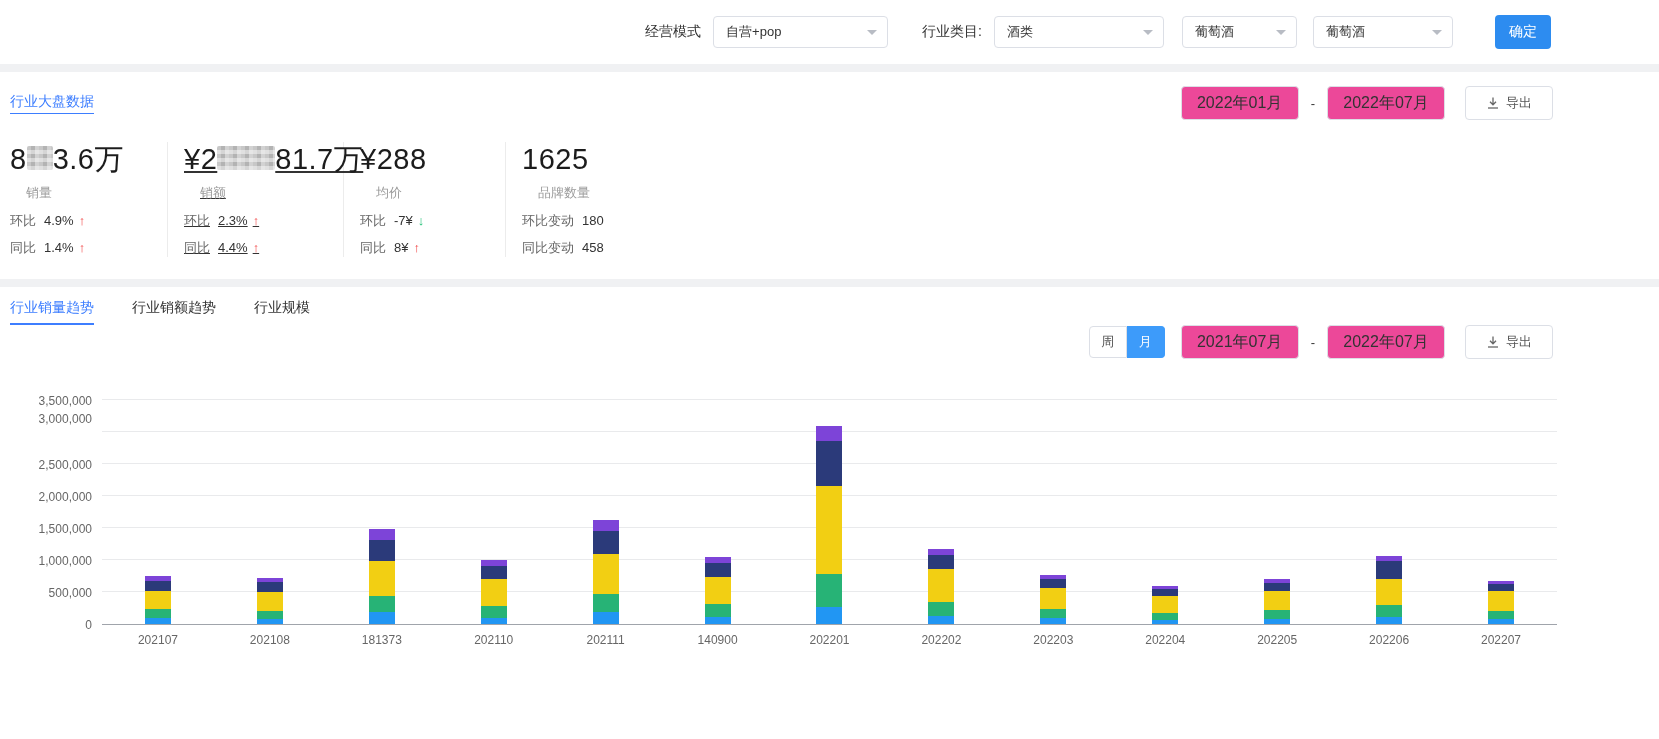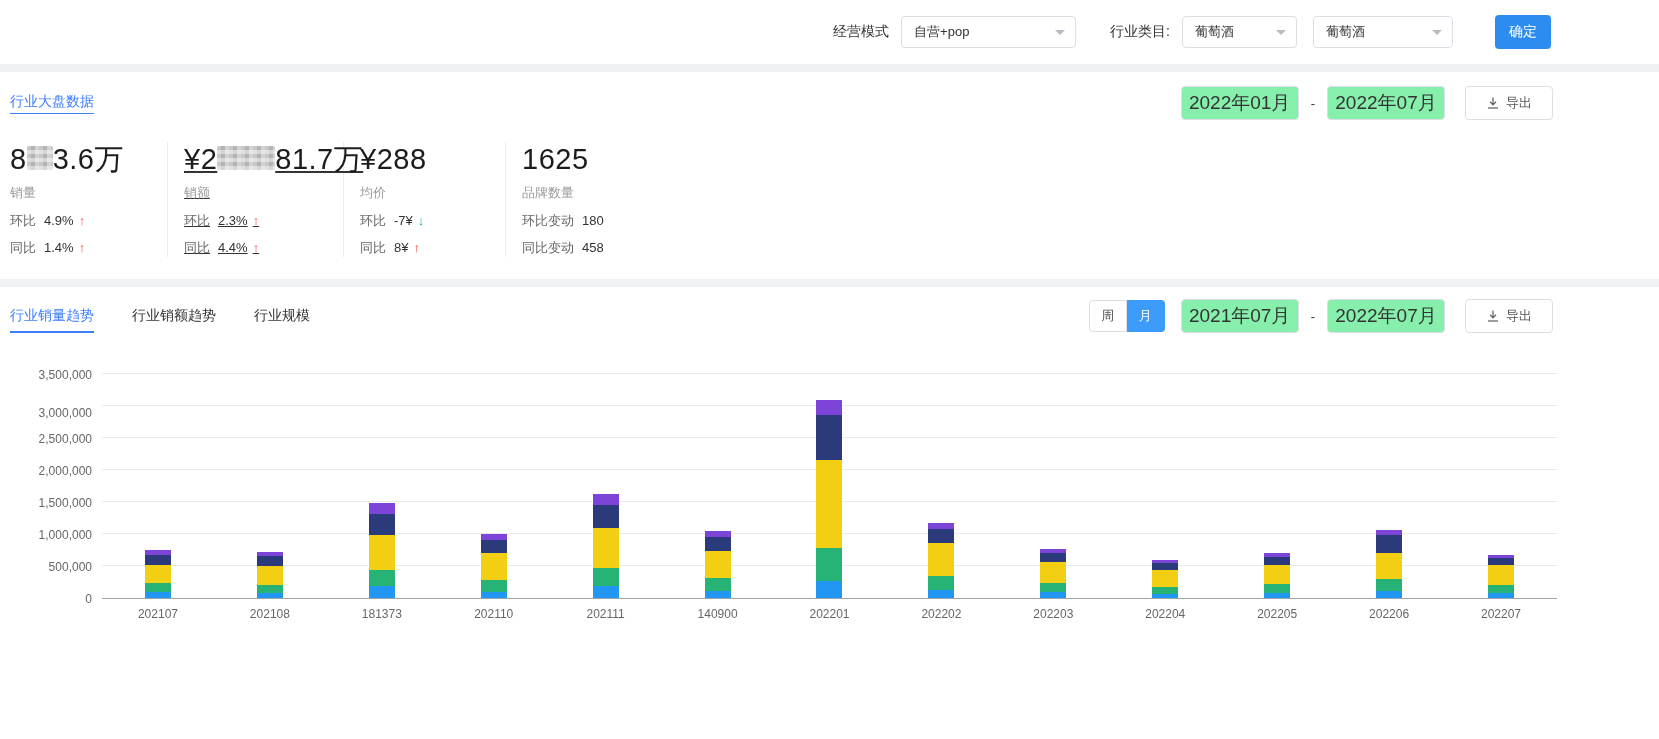--- a/index.html
+++ b/index.html
@@ -62,21 +62,21 @@
   .section-title-link {
     font-size: 14px; color: #3d7eff;
     border-bottom: 1px solid #3d7eff;
     padding-bottom: 2px; cursor: pointer;
   }
   .header-right { margin-left: auto; display: flex; align-items: center; gap: 8px; }
   .date-box {
     height: 34px; width: 118px;
     border: 1px solid #dcdfe6; border-radius: 4px;
     display: flex; align-items: center; justify-content: center;
-    font-size: 19px; color: #333; cursor: pointer; background:#86efac;
+    font-size: 16px; color: #333; cursor: pointer; background:#ec4899;
   }
   .date-dash { color: #333; font-size: 13px; margin: 0 4px; }
   .export-btn {
     height: 34px; width: 88px; margin-left: 12px;
     border: 1px solid #dcdfe6; border-radius: 4px;
     background: #fff; display: flex; align-items: center; justify-content: center;
     gap: 6px; font-size: 13px; color: #555; cursor: pointer;
     font-family: inherit;
   }
 
@@ -95,30 +95,30 @@
     letter-spacing: .5px; white-space: nowrap; line-height: 34px;
   }
   .mosaic {
     display: inline-block; height: 24px; vertical-align: -1px; border-radius: 2px;
     background:
       repeating-linear-gradient(0deg, rgba(255,255,255,.45) 0 4px, rgba(0,0,0,0) 4px 8px),
       repeating-linear-gradient(90deg, #c7c7c7 0 4px, #b3b3b3 4px 8px, #d2d2d2 8px 12px);
   }
   .mosaic-sm { width: 26px; }
   .mosaic-lg { width: 58px; }
-  .kpi-label { font-size: 13px; color: #9b9b9b; margin: 8px 0 10px; }
+  .kpi-label { font-size: 13px; color: #9b9b9b; margin: 8px 16px 10px; }
   .kpi-metric { font-size: 13px; color: #555; margin-top: 9px; white-space: nowrap; }
   .kpi-metric .m-name { color: #666; margin-right: 8px; }
   .kpi-metric .m-val { color: #333; }
   .trend-up { color: #f03e3e; margin-left: 5px; font-size: 13px; }
   .trend-down { color: #1fbf75; margin-left: 5px; font-size: 13px; }
 
   
   .trend { padding: 12px 10px 6px 10px; margin-bottom: 0; min-height: 469px; }
-  .tabs-row { display: flex; align-items: flex-end; padding-right: 96px; }
+  .tabs-row { display: flex; align-items: flex-start; padding-right: 96px; flex-direction: column; }
   .tabs { display: flex; gap: 38px; }
   .tab { font-size: 14px; color: #333; padding-bottom: 6px; cursor: pointer; border-bottom: 2px solid transparent; }
   .tab.active { color: #3d7eff; border-bottom-color: #3d7eff; }
   .tabs-right { margin-left: auto; display: flex; align-items: center; gap: 8px; }
   .toggle-group { display: flex; margin-right: 8px; }
   .toggle-btn {
     height: 32px; width: 38px;
     border: 1px solid #dcdfe6; background: #fff; color: #555;
     font-size: 13px; cursor: pointer; font-family: inherit;
     display:flex; align-items:center; justify-content:center;
@@ -153,20 +153,24 @@
 </head>
 <body>
 
 <div class="section filter-bar">
   <span class="filter-label">经营模式</span>
   <div class="select sel-mode">
     <span>自营+pop</span>
     <span class="caret"></span>
   </div>
   <span class="filter-label">行业类目:</span>
+  <div class="select sel-cat">
+    <span>酒类</span>
+    <span class="caret"></span>
+  </div>
   <div class="select sel-sub">
     <span>葡萄酒</span>
     <span class="caret"></span>
   </div>
   <div class="select sel-sub2">
     <span>葡萄酒</span>
     <span class="caret"></span>
   </div>
   <button class="btn-primary">确定</button>
 </div>
@@ -250,21 +254,21 @@
 
   <div class="chart">
     <div class="plot-wrap">
       <div class="y-labels">
           <div class="ytick" style="bottom: -7px;">0</div>
           <div class="ytick" style="bottom: 25px;">500,000</div>
           <div class="ytick" style="bottom: 57px;">1,000,000</div>
           <div class="ytick" style="bottom: 89px;">1,500,000</div>
           <div class="ytick" style="bottom: 121px;">2,000,000</div>
           <div class="ytick" style="bottom: 153px;">2,500,000</div>
-          <div class="ytick" style="bottom: 179px;">3,000,000</div>
+          <div class="ytick" style="bottom: 199px;">3,000,000</div>
           <div class="ytick" style="bottom: 217px;">3,500,000</div>
         </div>
       <div class="plot-area">
         <div>
             <div class="gridline" style="bottom: 32px;"></div>
             <div class="gridline" style="bottom: 64px;"></div>
             <div class="gridline" style="bottom: 96px;"></div>
             <div class="gridline" style="bottom: 128px;"></div>
             <div class="gridline" style="bottom: 160px;"></div>
             <div class="gridline" style="bottom: 192px;"></div>

